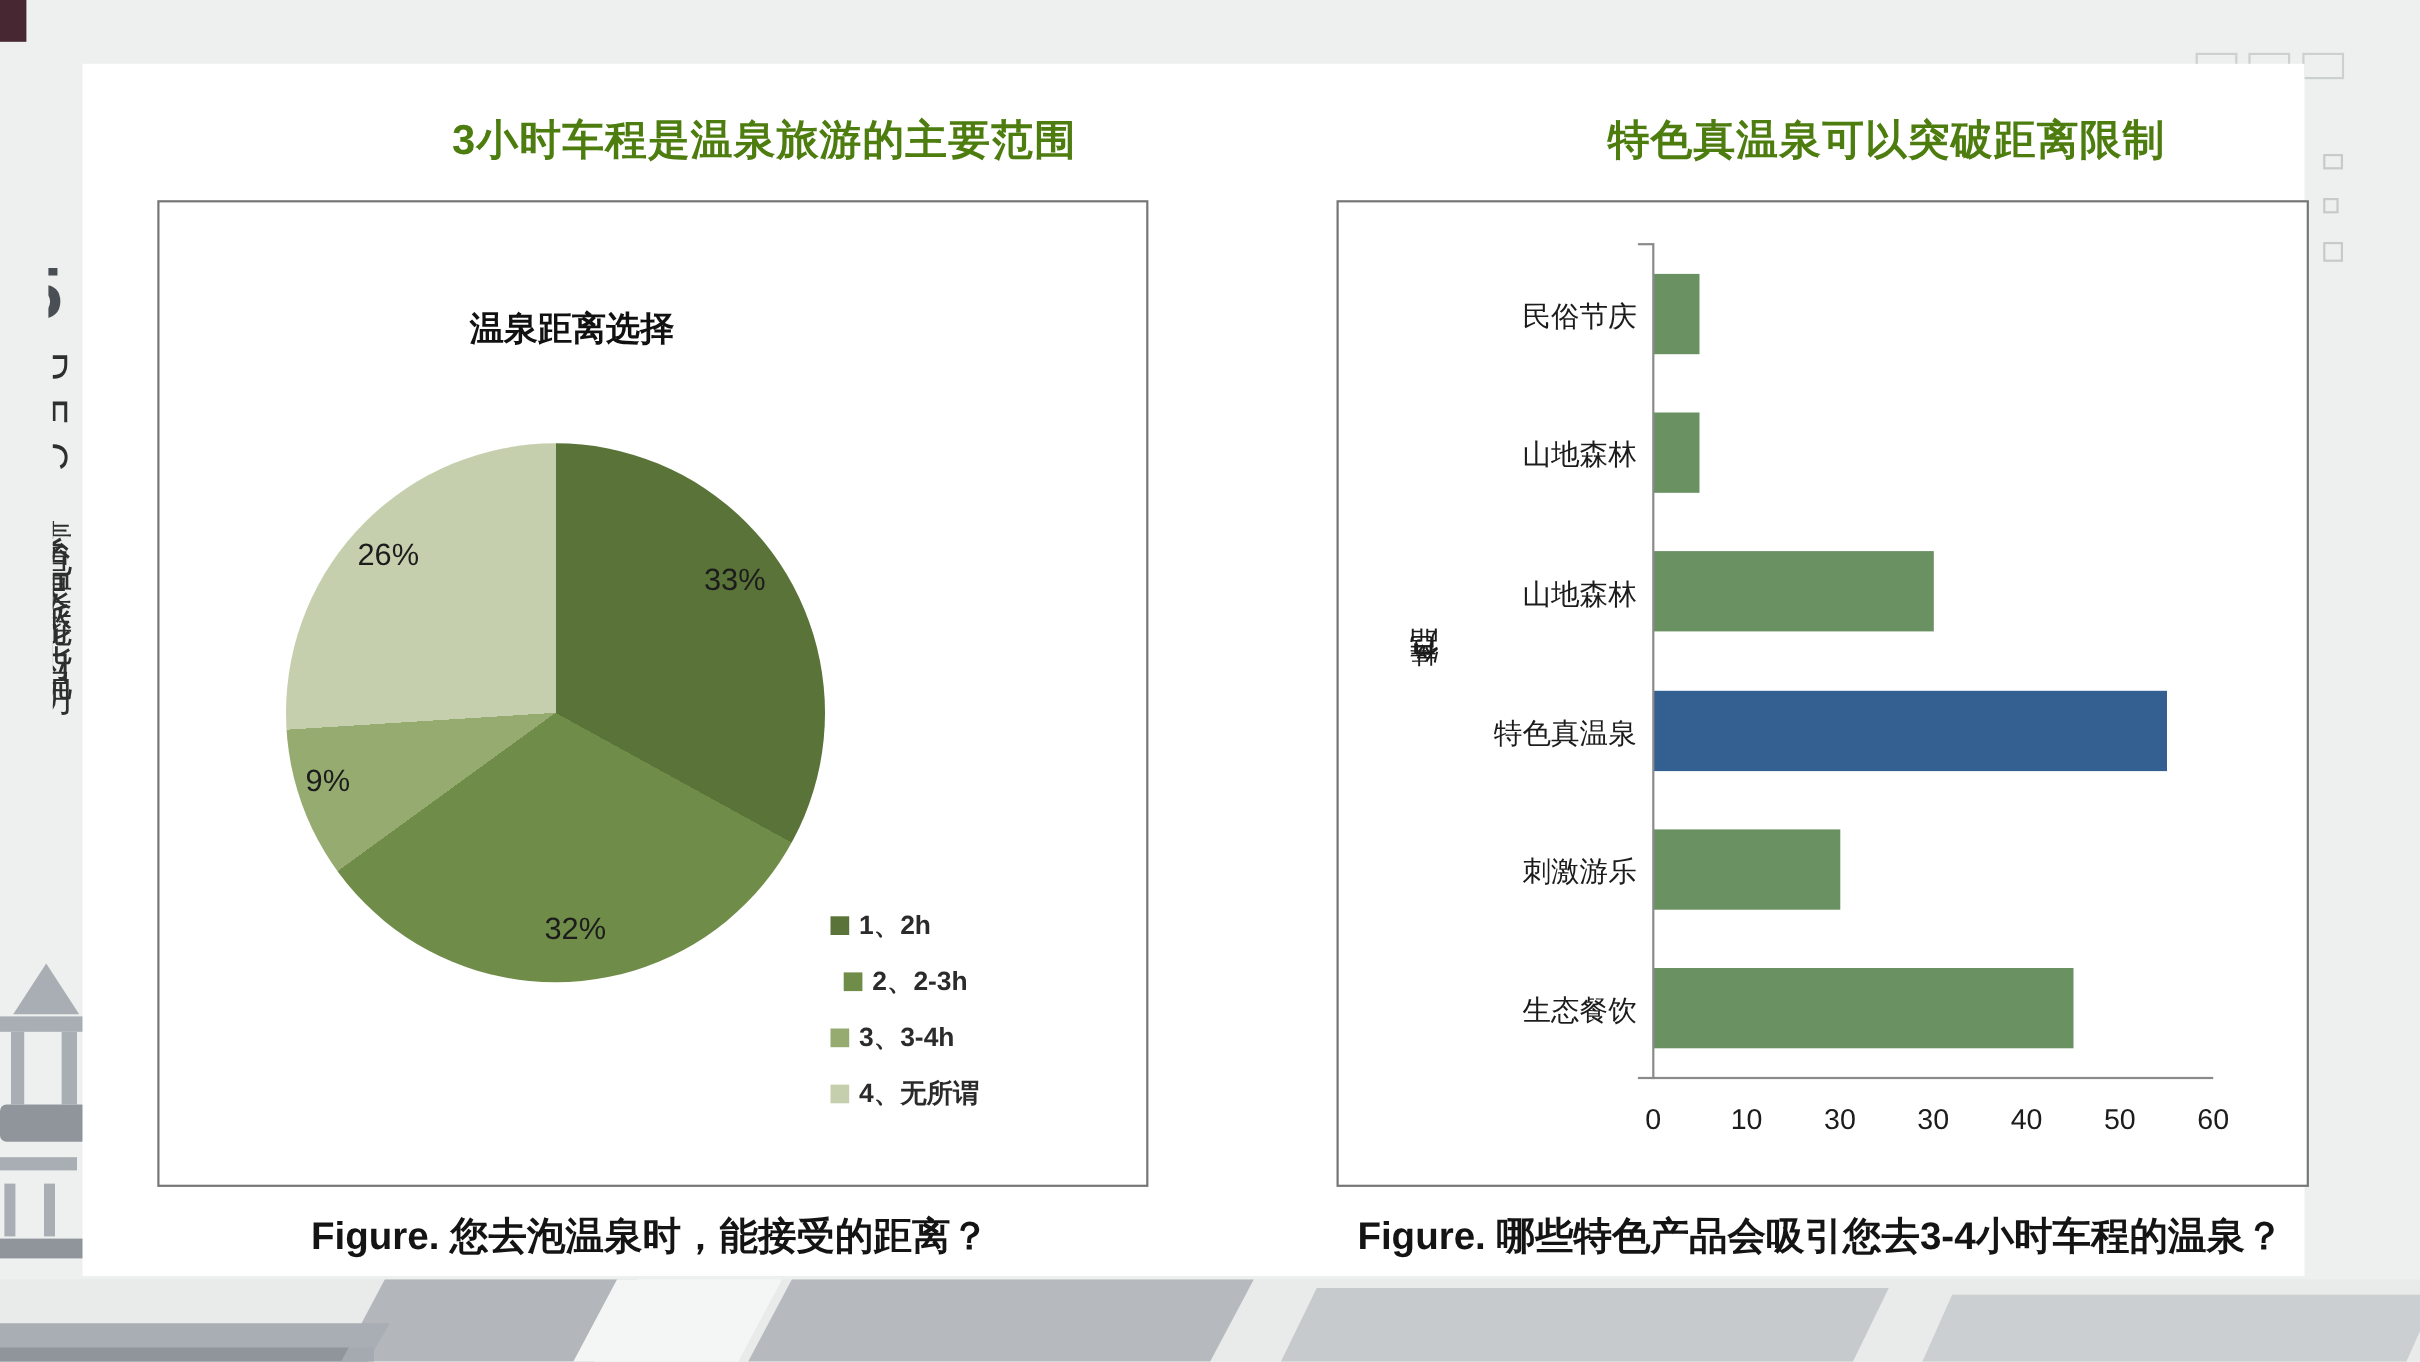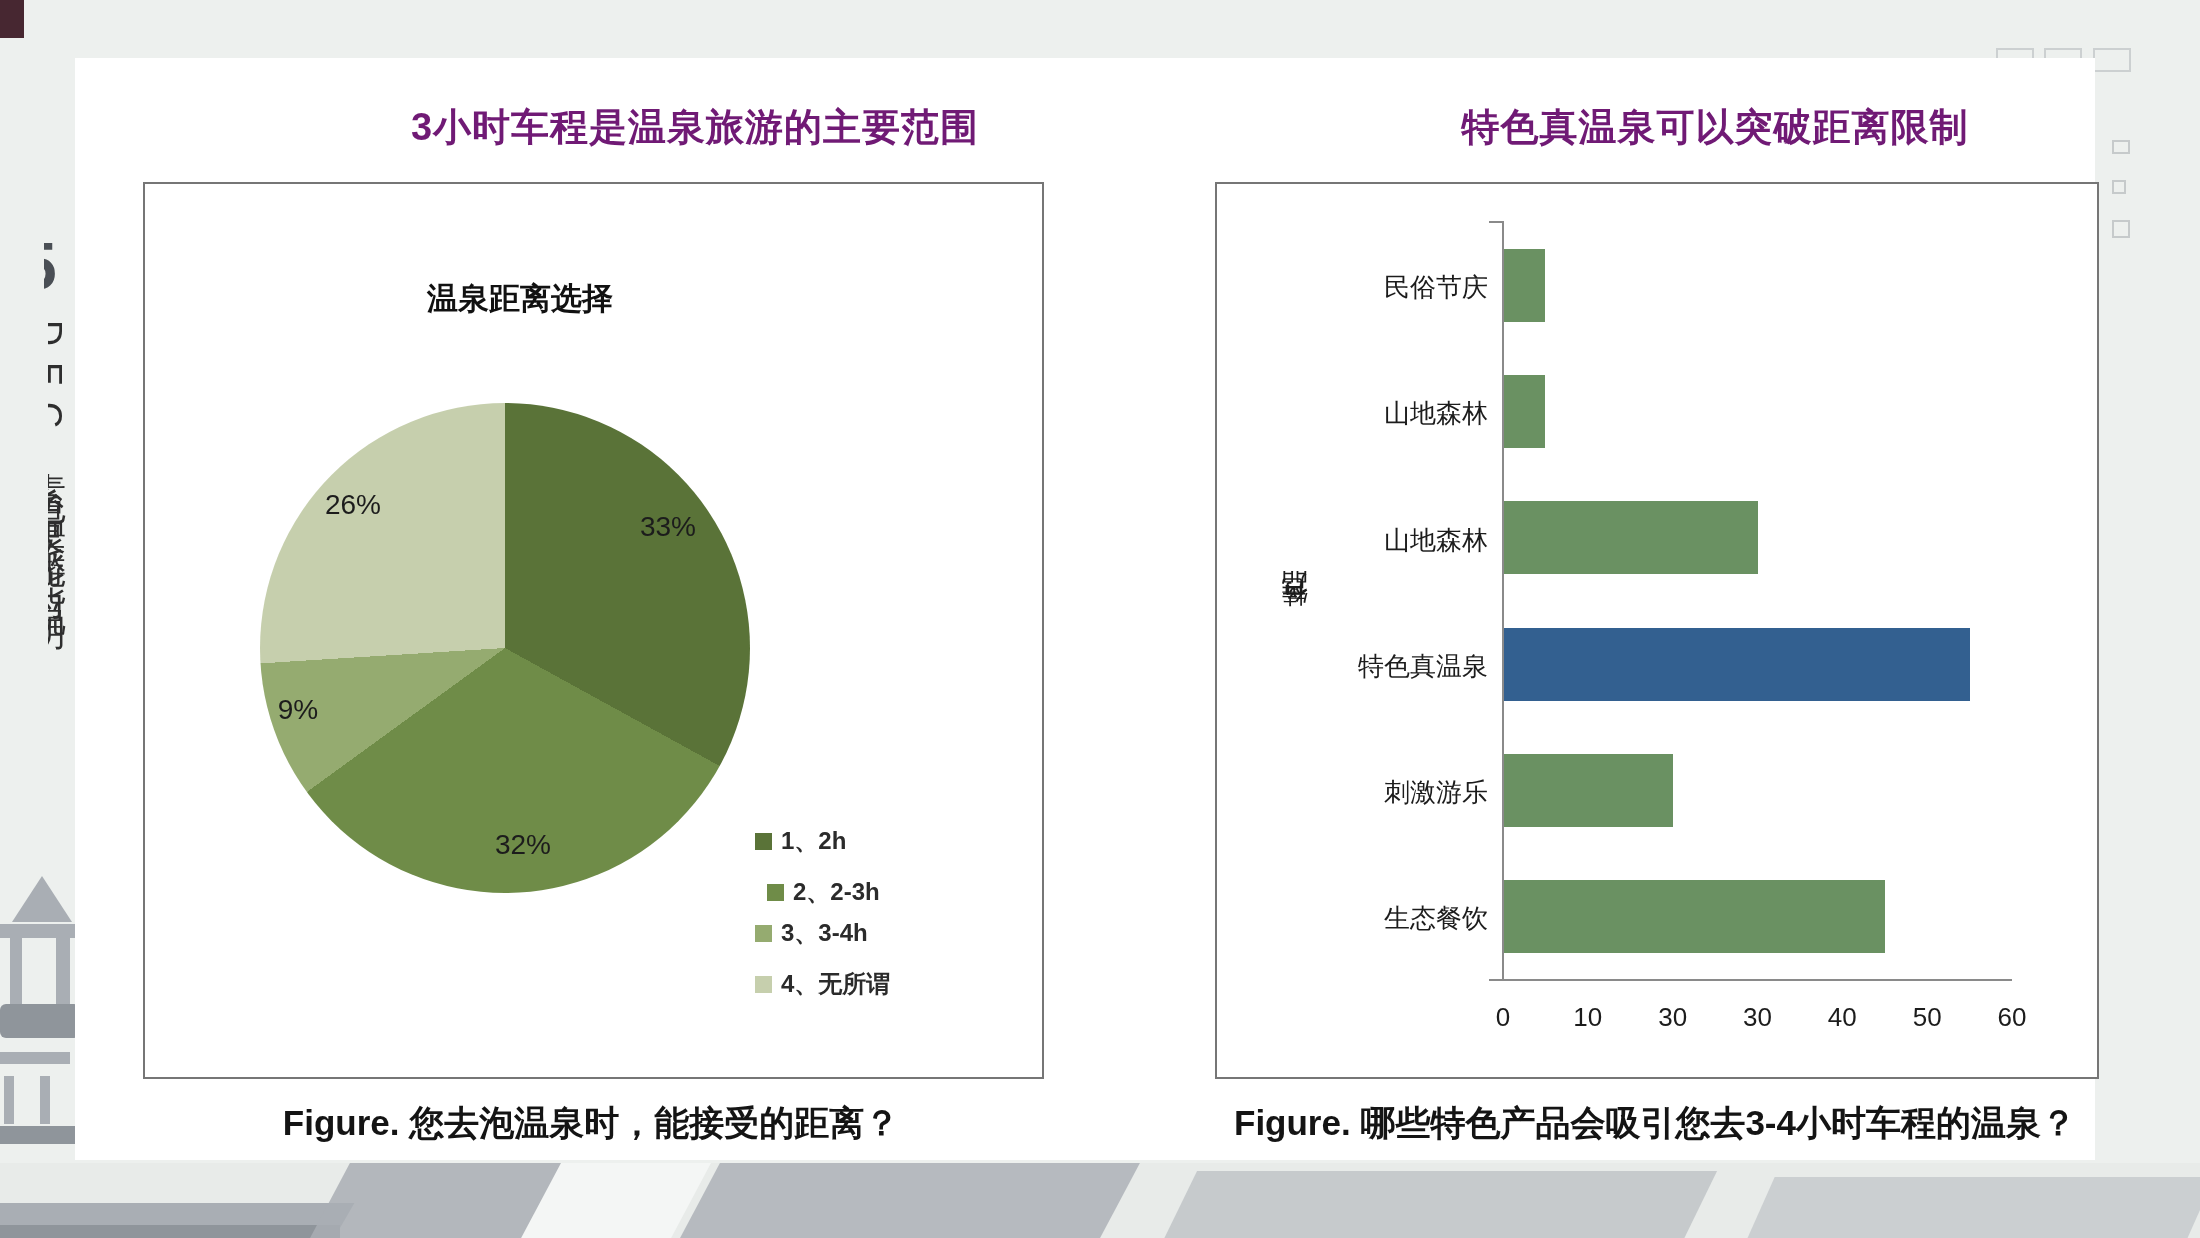--- a/index.html
+++ b/index.html
@@ -6,21 +6,21 @@
   body{
     width:2200px;height:1238px;position:relative;overflow:hidden;
     background:#edf0ee;
     font-family:"Liberation Sans","DejaVu Sans",sans-serif;
     -webkit-font-smoothing:antialiased;
   }
   .abs{position:absolute;}
   
   .slide{left:75px;top:58px;width:2020px;height:1102px;background:#ffffff;}
   
-  .sec-title{font-size:38px;font-weight:bold;color:#701a75;text-align:center;letter-spacing:1px;}
+  .sec-title{font-size:38px;font-weight:bold;color:#4d7c0f;text-align:center;letter-spacing:1px;}
   
   .chart-box{background:#fff;border:2px solid #767676;}
   
   .pie{border-radius:50%;}
   .pie-title{font-size:31px;font-weight:bold;color:#111;text-align:center;}
   .pct{font-size:28px;color:#1c1c1c;transform:translate(-50%,-50%);white-space:nowrap;}
   .legend-row{display:flex;align-items:center;gap:9px;height:30px;}
   .legend-swatch{width:17px;height:17px;flex:0 0 auto;}
   .legend-label{font-size:24px;color:#2b2b2b;white-space:nowrap;}
   
@@ -98,21 +98,21 @@
 <div class="abs pct" style="left:668px;top:527px;">33%</div>
 <div class="abs pct" style="left:523px;top:845px;">32%</div>
 <div class="abs pct" style="left:298px;top:710px;">9%</div>
 <div class="abs pct" style="left:353px;top:505px;">26%</div>
 
 <div class="abs" style="left:755px;top:826px;font-weight:bold;">
   <div class="legend-row" style="margin-bottom:21px;">
     <span class="legend-swatch" style="background: rgb(90, 115, 56);"></span>
     <span class="legend-label">1、2h</span>
   </div>
-  <div class="legend-row" style="margin-bottom:11px;padding-left:12px;">
+  <div class="legend-row" style="margin-bottom:21px;padding-left:12px;">
     <span class="legend-swatch" style="background: rgb(111, 140, 72);"></span>
     <span class="legend-label">2、2-3h</span>
   </div>
   <div class="legend-row" style="margin-bottom:21px;">
     <span class="legend-swatch" style="background: rgb(149, 171, 112);"></span>
     <span class="legend-label">3、3-4h</span>
   </div>
   <div class="legend-row">
     <span class="legend-swatch" style="background: rgb(198, 207, 173);"></span>
     <span class="legend-label">4、无所谓</span>

